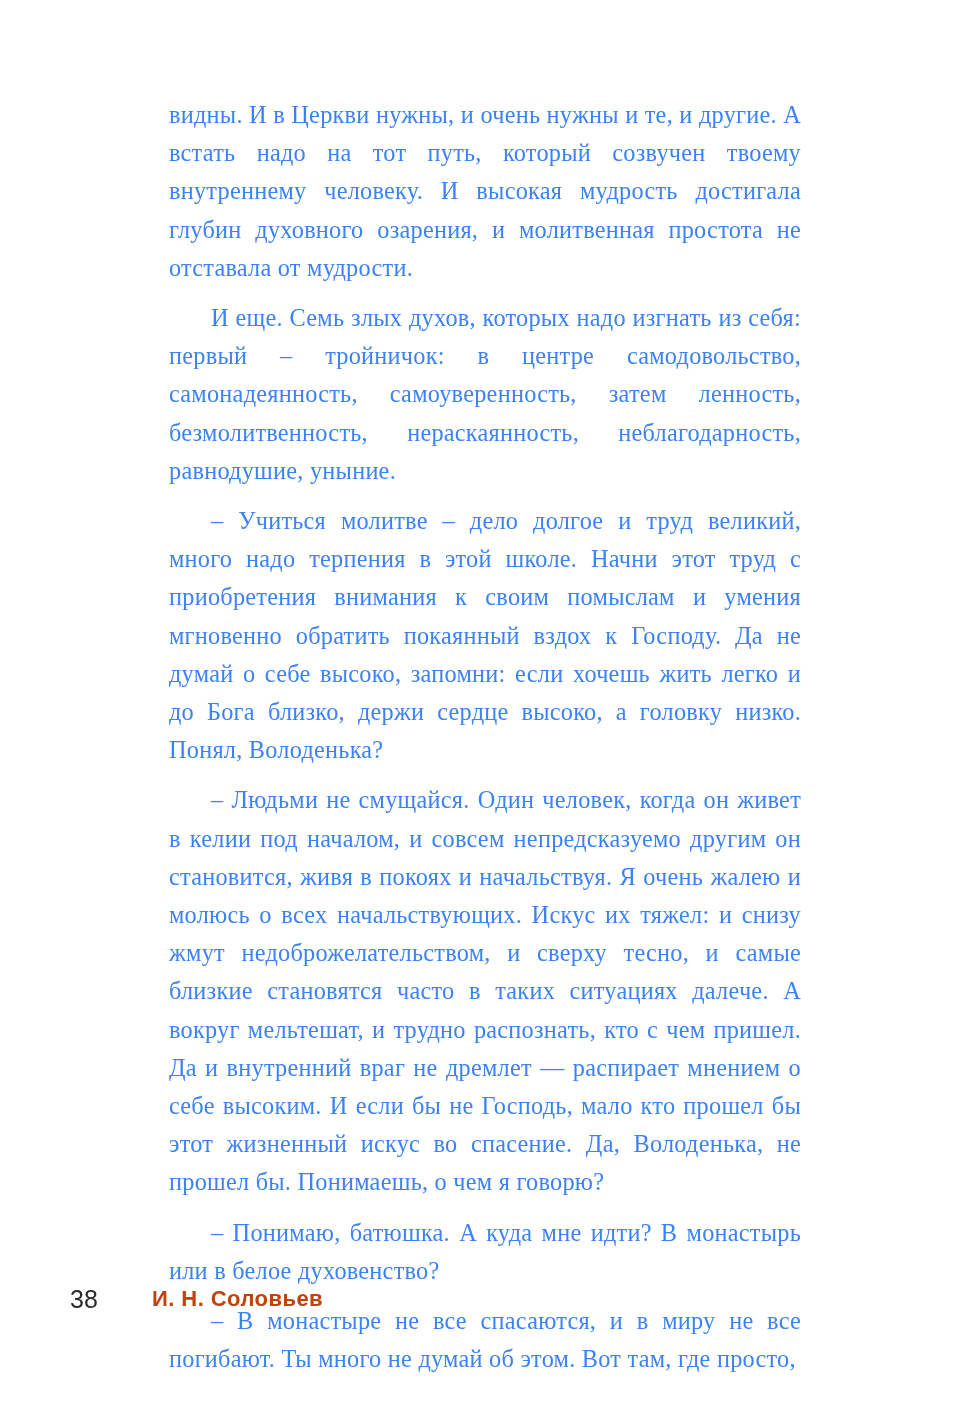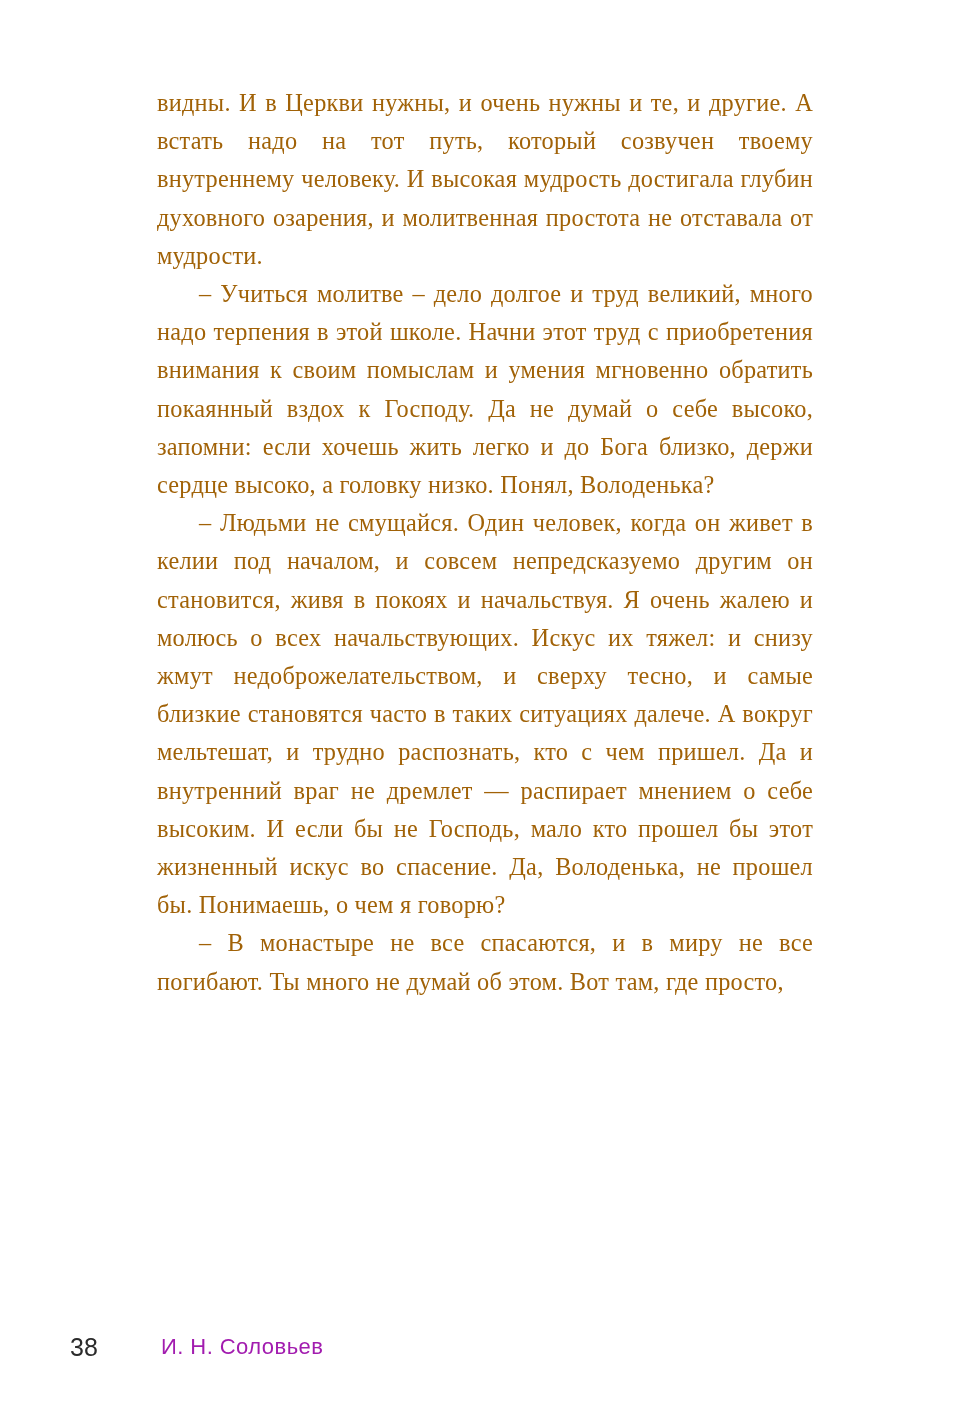--- a/index.html
+++ b/index.html
@@ -25,79 +25,81 @@
 
   
   .text-column {
     position: absolute;
     left: 157px;
     top: 84px;
     width: 656px;
   }
 
   .para {
-    margin: 0;
+    margin: 12px;
     font-size: 24.3px;
     line-height: 38.2px;
     text-align: justify;
     text-justify: inter-word;
     text-indent: 42px;
-    color: #a16207;
+    color: #3b82f6;
     hyphens: manual;
     -webkit-hyphens: manual;
     letter-spacing: 0.01em;
   }
 
   
   .para.continued {
     text-indent: 0;
   }
 
   
   .footer {
     position: absolute;
     left: 0;
     top: 1283px;
     width: 970px;
     height: 40px;
-    margin-top: 48px;
   }
 
   .footer-page-number,
   .footer-author {
     position: absolute;
     top: 0;
     font-family: "Liberation Sans", "DejaVu Sans", sans-serif;
     font-size: 25px;
     line-height: 32px;
     color: #2b2b2b;
     font-weight: 400;
     white-space: nowrap;
   }
 
   .footer-page-number {
     left: 70px;
   }
 
   .footer-author {
-    left: 161px;
+    left: 152px;
     font-size: 22px;
     letter-spacing: 0.02em;
-    color: #a21caf;
+    color: #c2410c;
+    font-weight: bold;
   }
 </style>
 </head>
 <body>
 
 <div class="page">
 
   <div class="text-column">
     <p class="para continued">видны. И в Церкви нужны, и очень нужны и те, и другие. А встать надо на тот путь, который созвучен твоему внутреннему человеку. И высокая мудрость достигала глубин духовного озарения, и молитвенная простота не отставала от мудрости.</p>
+    <p class="para">И еще. Семь злых духов, которых надо изгнать из себя: первый – тройничок: в центре самодовольство, самонадеянность, самоуверенность, затем ленность, безмолитвенность, нераскаянность, неблагодарность, равнодушие, уныние.</p>
     <p class="para">– Учиться молитве – дело долгое и труд великий, много надо терпения в этой школе. Начни этот труд с приобретения внимания к своим помыслам и умения мгновенно обратить покаянный вздох к Господу. Да не думай о себе высоко, запомни: если хочешь жить легко и до Бога близко, держи сердце высоко, а головку низко. Понял, Володенька?</p>
     <p class="para">– Людьми не смущайся. Один человек, когда он живет в келии под началом, и совсем непредсказуемо другим он становится, живя в покоях и начальствуя. Я очень жалею и молюсь о всех начальствующих. Искус их тяжел: и снизу жмут недоброжелательством, и сверху тесно, и самые близкие становятся часто в таких ситуациях далече. А вокруг мельтешат, и трудно распознать, кто с чем пришел. Да и внутренний враг не дремлет — распирает мнением о себе высоким. И если бы не Господь, мало кто прошел бы этот жизненный искус во спасение. Да, Володенька, не прошел бы. Понимаешь, о чем я говорю?</p>
+    <p class="para">– Понимаю, батюшка. А куда мне идти? В монастырь или в белое духовенство?</p>
     <p class="para">– В монастыре не все спасаются, и в миру не все погибают. Ты много не думай об этом. Вот там, где просто,</p>
   </div>
 
   <div class="footer">
     <span class="footer-page-number">38</span>
     <span class="footer-author">И. Н. Соловьев</span>
   </div>
 
 </div>
 

